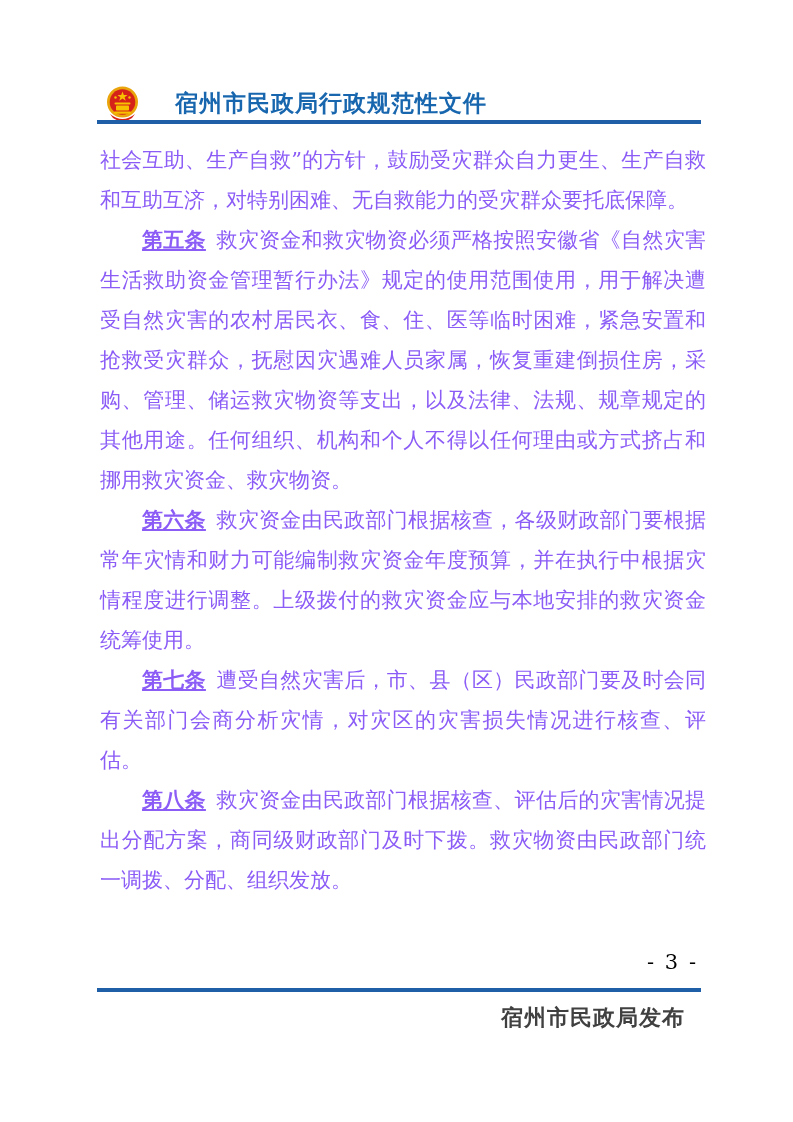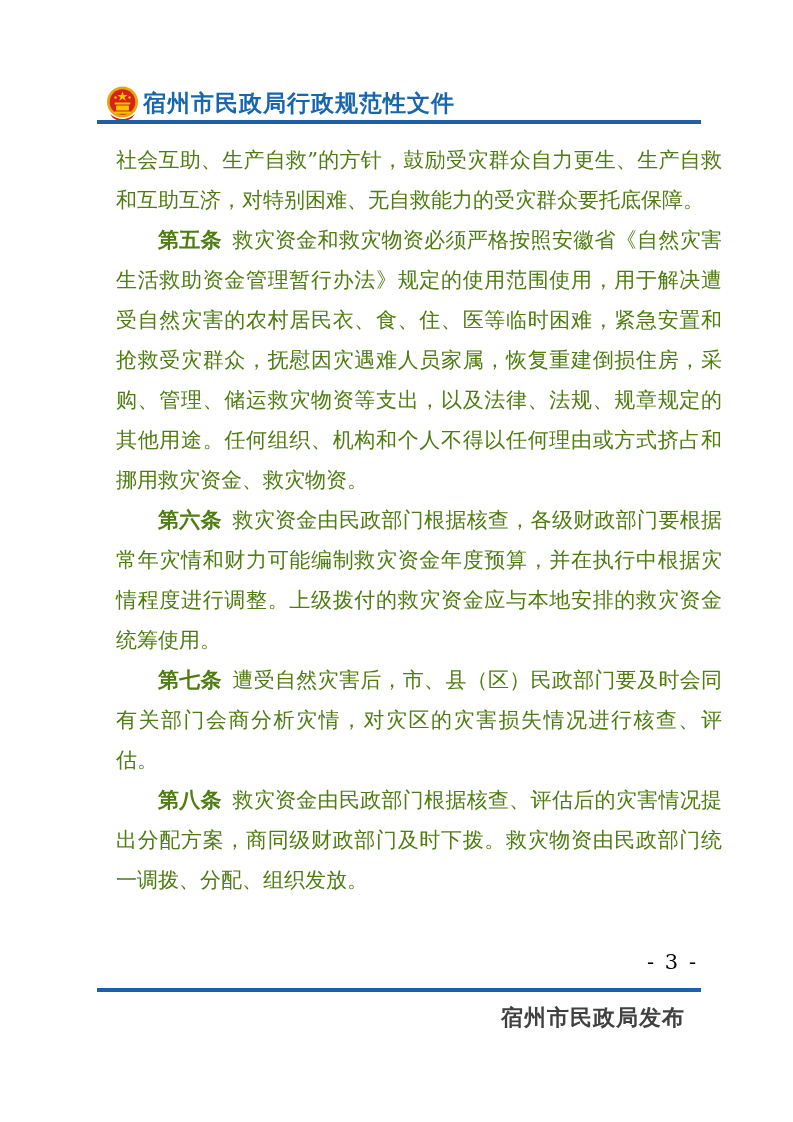--- a/index.html
+++ b/index.html
@@ -32,53 +32,55 @@
     flex: 0 0 auto;
     margin-right: 4px;
   }
   .doc-header-title {
     font-family: "Liberation Sans", "DejaVu Sans", sans-serif;
     font-weight: bold;
     font-size: 23px;
     letter-spacing: 1px;
     color: #1766ae;
     white-space: nowrap;
+    margin-left: 32px;
   }
   .rule {
     position: absolute;
     left: 97px;
     width: 604px;
     height: 4px;
     background: #1e5fa8;
   }
   .rule-top { top: 120px; }
   .rule-bottom { top: 988px; }
 
   
   .doc-body {
     position: absolute;
-    left: 116px;
+    left: 100px;
     top: 140px;
     width: 606px;
     font-size: 21px;
     line-height: 40px;
-    color: #4d7c0f;
+    color: #8b5cf6;
     text-align: justify;
   }
   .doc-body p {
     margin: 0;
     text-indent: 2em;
   }
   .doc-body p.no-indent {
     text-indent: 0;
   }
   .article-label {
     font-family: "Liberation Sans", "DejaVu Sans", sans-serif;
     font-weight: bold;
     padding-right: 0.5em;
+    text-decoration: underline;
   }
 
   
   .page-number {
     position: absolute;
     top: 950px;
     right: 95px;
     font-size: 21px;
     color: #000000;
     letter-spacing: 2px;

